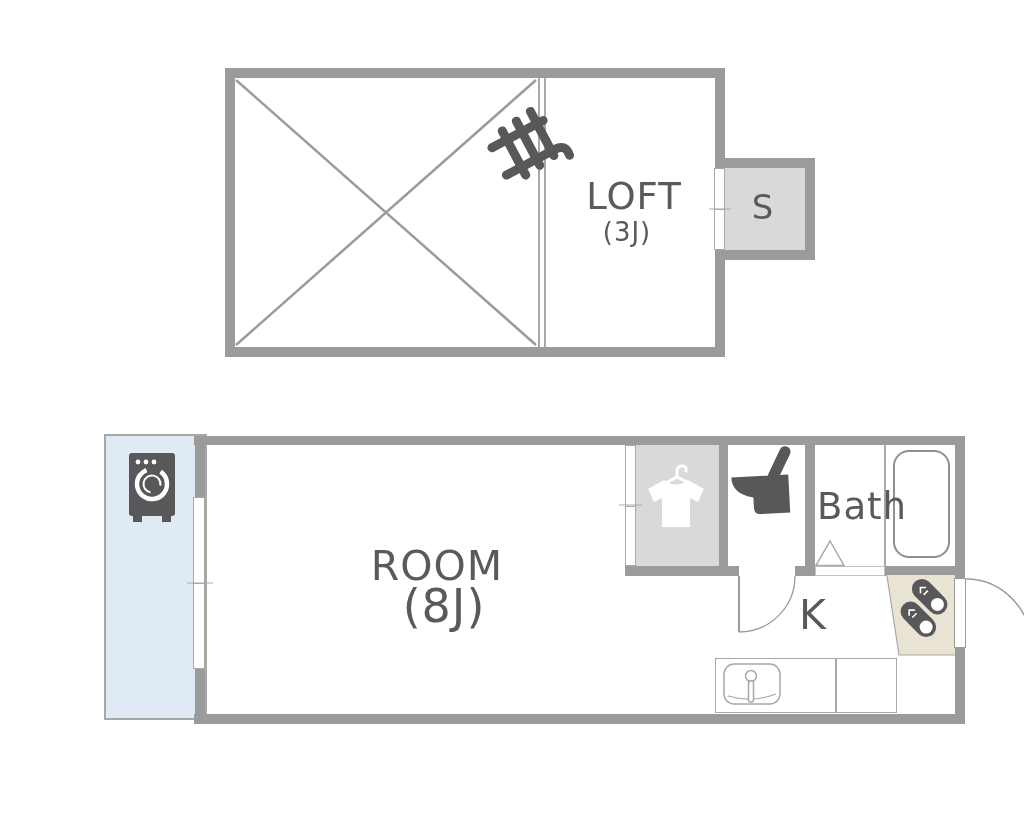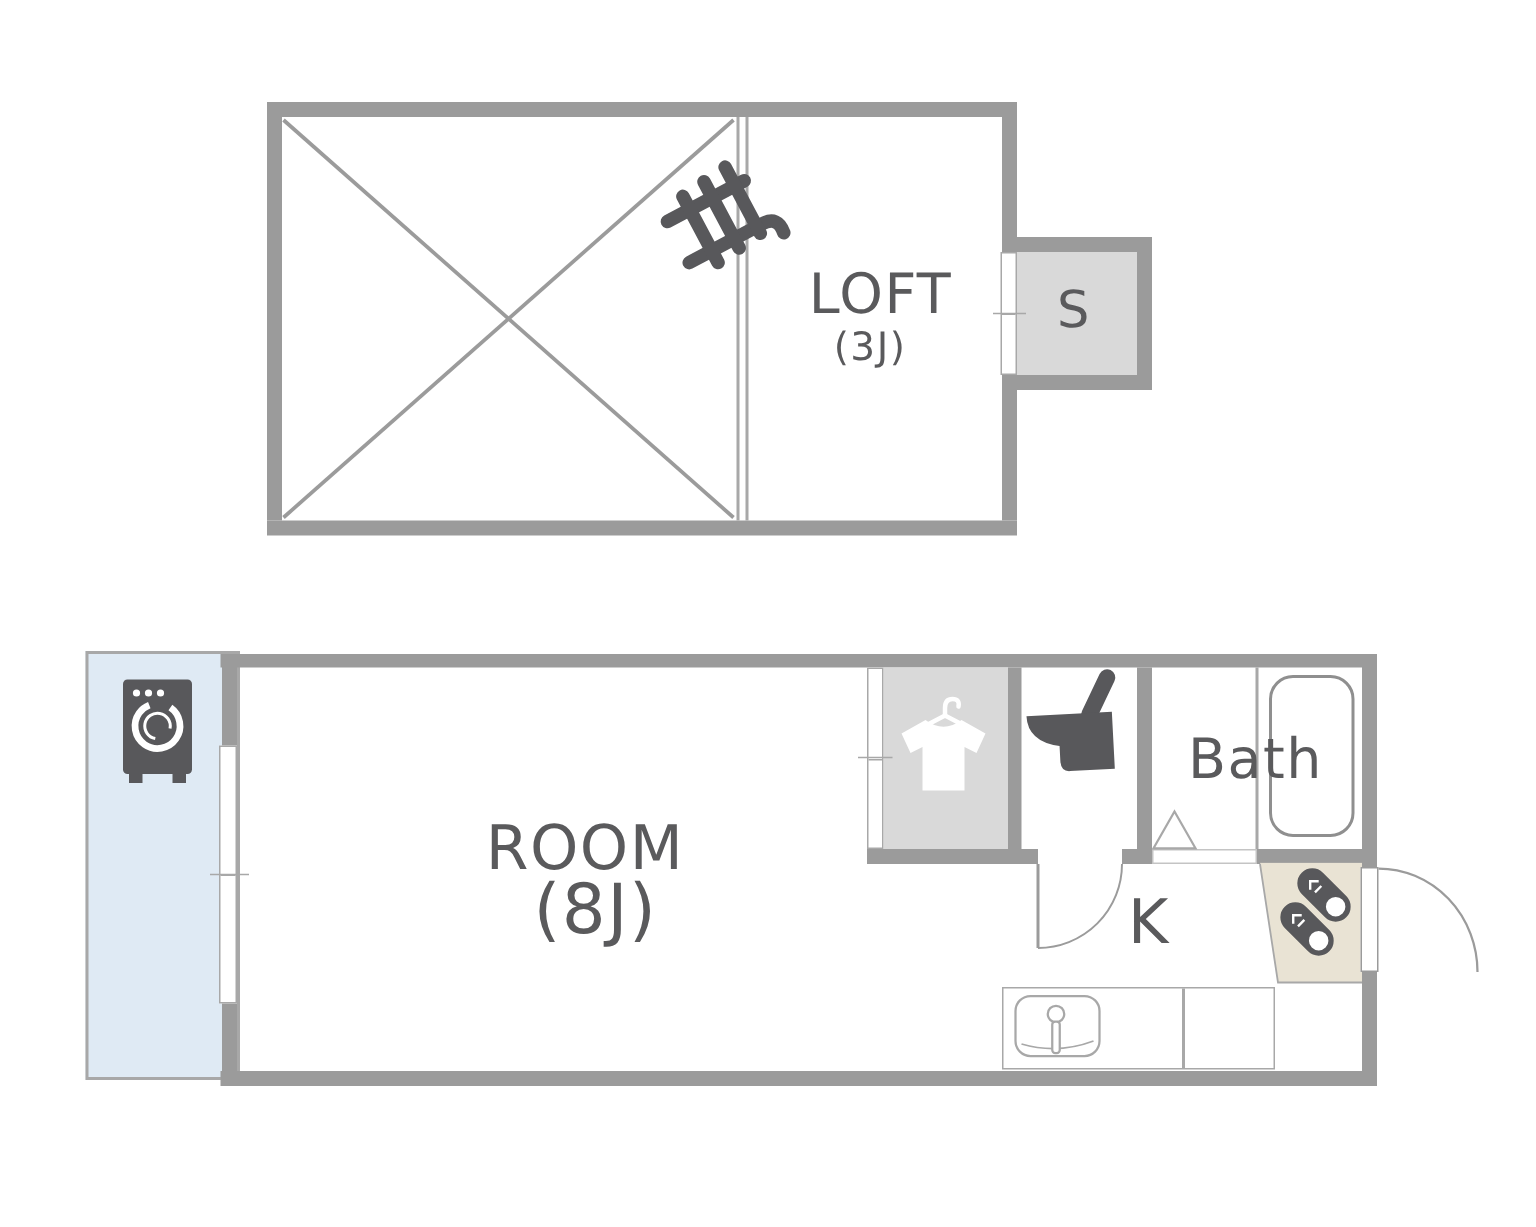--- a/index.html
+++ b/index.html
@@ -2,21 +2,21 @@
 <html style="--wall: #9b9b9b; --thin-line: #a8a8a8; --icon: #58585b; --text: #5a5a5c; --balcony-fill: #dfeaf4; --closet-fill: #d9d9d9; --genkan-fill: #e9e3d4; --background: #ffffff;"><head>
 <meta charset="utf-8">
 <style>
   :root{
     --wall:#9b9b9b; --thin-line:#a8a8a8; --icon:#58585b; --text:#5a5a5c;
     --balcony-fill:#dfeaf4; --closet-fill:#d9d9d9; --genkan-fill:#e9e3d4; --background:#ffffff;
   }
   html,body{margin:0;padding:0;}
   body{width:1024px;height:818px;background:var(--background);overflow:hidden;
        font-family:"DejaVu Sans", "Liberation Sans", sans-serif;}
-  #canvas{position:relative;width:892px;height:818px;background:var(--background);}
+  #canvas{position:relative;width:892px;height:818px;background:var(--background);margin-left:47px;}
   .wall{position:absolute;background:var(--wall);}
   .thinline{position:absolute;background:var(--thin-line);}
   .fill{position:absolute;}
   .door{position:absolute;background:#fff;border:1px solid var(--thin-line);box-sizing:border-box;}
   .door .split-h{position:absolute;left:0;right:0;top:50%;height:1px;background:var(--thin-line);}
   .lbl{position:absolute;transform:translate(-50%,-50%);color:var(--text);
        white-space:nowrap;letter-spacing:1px;line-height:1;}
   #overlay{position:absolute;left:0;top:0;width:1024px;height:818px;pointer-events:none;}
   .s-wall{stroke:var(--wall);}
   .s-thin{stroke:var(--thin-line);}
@@ -85,21 +85,21 @@
 
     <div class="fill" style="left:846px;top:450px;width:57px;height:108px;background:#fff;border:2px solid #8f8f8f;border-radius:16px;box-sizing:border-box;"></div>
 
     <div class="fill" style="left:668px;top:658px;width:182px;height:55px;background:#fff;border:1.5px solid var(--thin-line);box-sizing:border-box;">
       <div style="position:absolute;left:119px;top:0;width:1.5px;height:100%;background:var(--thin-line);"></div>
     </div>
 
     <div class="lbl" style="left:390px;top:566px;font-size:41px;text-align:right;">ROOM</div>
     <div class="lbl" style="left:397px;top:606px;font-size:46px;">(8J)</div>
     <div class="lbl" style="left:766px;top:615px;font-size:41px;">K</div>
-    <div class="lbl" style="left:837px;top:506px;font-size:37px;">Bath</div>
+    <div class="lbl" style="left:815px;top:506px;font-size:37px;">Bath</div>
   </div>
 
   <svg id="overlay" viewBox="0 0 1024 818" xmlns="http://www.w3.org/2000/svg">
 
     <g class="s-wall" stroke-width="2.5" fill="none">
       <path d="M 189 80 L 489 345"></path>
       <path d="M 189 345 L 489 80"></path>
     </g>
 
     <g transform="translate(482,145) rotate(-28)" class="s-icon" stroke-width="9" stroke-linecap="round" fill="none">

